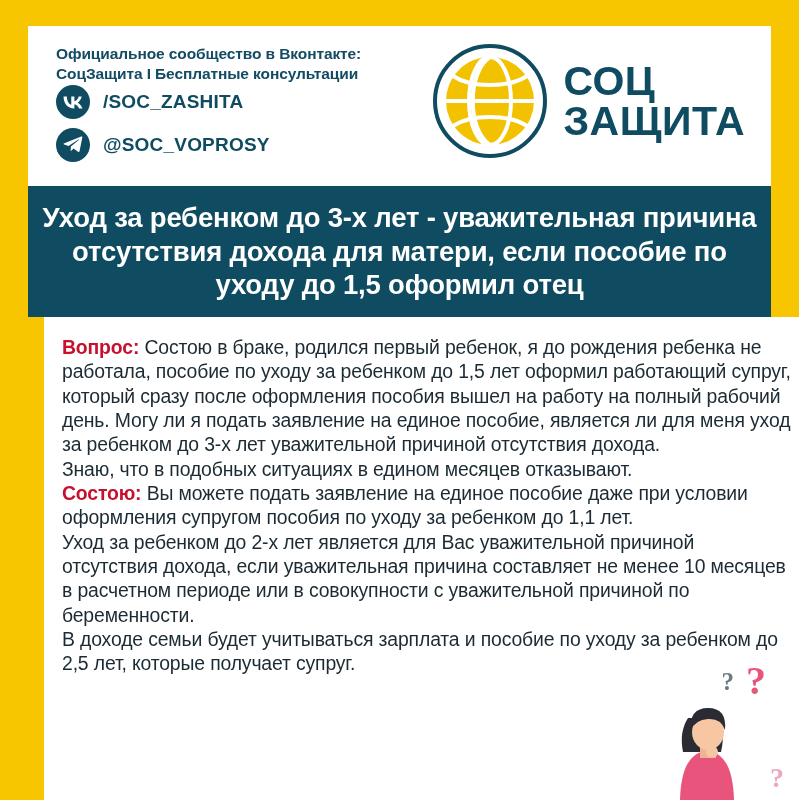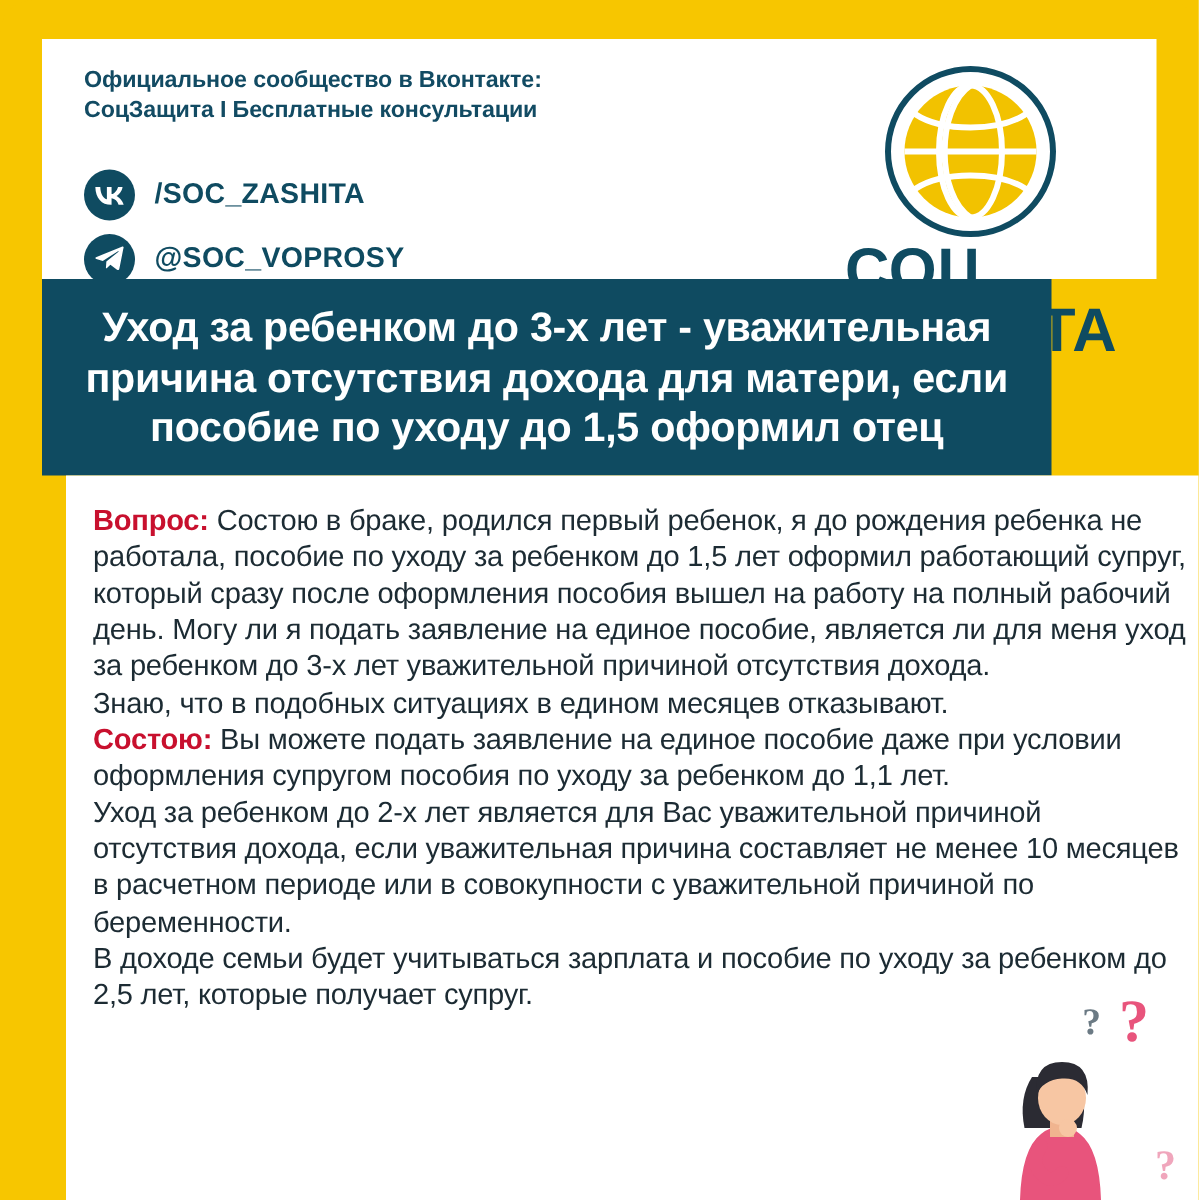--- a/index.html
+++ b/index.html
@@ -29,21 +29,21 @@
     padding: 18px 0 0 28px;
     width: 400px;
   }
   .official-line {
     color: #124b63;
     font-size: 15.5px;
     font-weight: bold;
     line-height: 1.32;
     letter-spacing: -0.1px;
   }
-  .socials { margin-top: 28px; }
+  .socials { margin-top: 0; }
   .social-row {
     display: flex;
     align-items: center;
     margin-bottom: 9px;
   }
   .social-badge {
     width: 34px; height: 34px;
     border-radius: 50%;
     background: #0f4b61;
     display: flex; align-items: center; justify-content: center;
@@ -57,38 +57,37 @@
     font-weight: bold;
     letter-spacing: 0.2px;
   }
 
   
   .logo-wrap {
     position: absolute;
     right: 26px; top: 16px;
     display: flex;
     align-items: center;
-    flex-direction: column;
   }
   .logo-mark { width: 118px; height: 118px; }
   .logo-text {
     margin-left: 14px;
     color: #0f4b61;
     font-weight: bold;
     font-size: 41px;
     line-height: 0.98;
     letter-spacing: 0.5px;
   }
   .logo-text .l2 { display: block; }
 
   
   .title-bar {
     position: absolute;
     left: 28px; top: 186px;
-    width: 673px; height: 131px;
+    width: 743px; height: 131px;
     background: #0f4b61;
     display: flex;
     align-items: center;
     justify-content: center;
   }
   .title-text {
     color: #ffffff;
     font-size: 27.5px;
     font-weight: bold;
     text-align: center;

